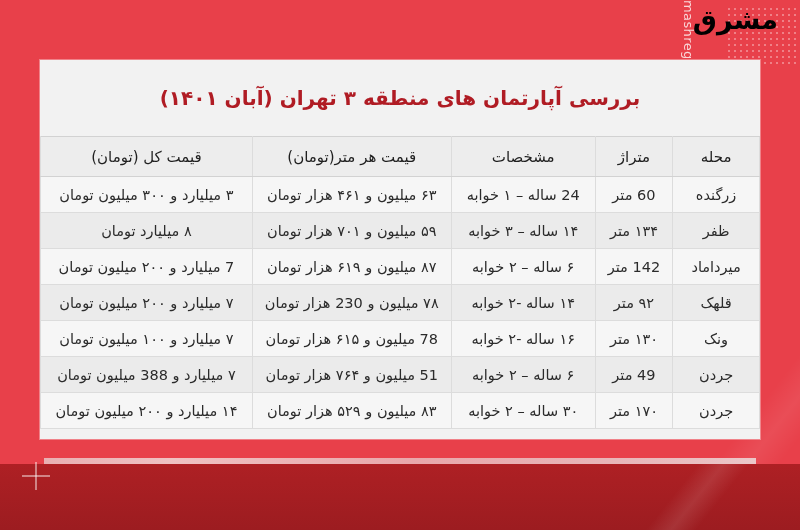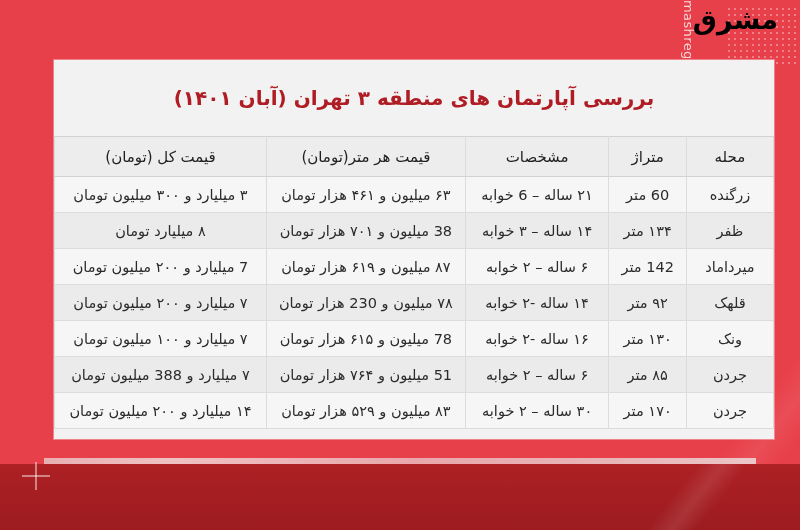--- a/index.html
+++ b/index.html
@@ -98,21 +98,20 @@
     white-space:nowrap;
   }
 
   
   .card {
     position:absolute;
     left:40px; top:60px;
     width:720px;
     background:#f2f2f2;
     box-shadow:0 0 0 1px rgba(255,255,255,.35);
-    margin-left:14px;
   }
 
   .title-bar {
     height:76px;
     display:flex;
     align-items:center;
     justify-content:center;
     background:#f2f2f2;
   }
   .title-text {
@@ -195,29 +194,29 @@
           <th>متراژ</th>
           <th>مشخصات</th>
           <th>قیمت هر متر(تومان)</th>
           <th>قیمت کل (تومان)</th>
         </tr>
       </thead>
       <tbody>
         <tr>
           <td>زرگنده</td>
           <td>60 متر</td>
-          <td>۲۱ ساله – 6 خوابه</td>
+          <td>24 ساله – ۱ خوابه</td>
           <td>۶۳ میلیون و ۴۶۱ هزار تومان</td>
           <td>۳ میلیارد و ۳۰۰ میلیون تومان</td>
         </tr>
         <tr>
           <td>ظفر</td>
           <td>۱۳۴ متر</td>
           <td>۱۴ ساله – ۳ خوابه</td>
-          <td>38 میلیون و ۷۰۱ هزار تومان</td>
+          <td>۵۹ میلیون و ۷۰۱ هزار تومان</td>
           <td>۸ میلیارد تومان</td>
         </tr>
         <tr>
           <td>میرداماد</td>
           <td>142 متر</td>
           <td>۶ ساله – ۲ خوابه</td>
           <td>۸۷ میلیون و ۶۱۹ هزار تومان</td>
           <td>7 میلیارد و ۲۰۰ میلیون تومان</td>
         </tr>
         <tr>
@@ -229,21 +228,21 @@
         </tr>
         <tr>
           <td>ونک</td>
           <td>۱۳۰ متر</td>
           <td>۱۶ ساله -۲ خوابه</td>
           <td>78 میلیون و ۶۱۵ هزار تومان</td>
           <td>۷ میلیارد و ۱۰۰ میلیون تومان</td>
         </tr>
         <tr>
           <td>جردن</td>
-          <td>۸۵ متر</td>
+          <td>49 متر</td>
           <td>۶ ساله – ۲ خوابه</td>
           <td>51 میلیون و ۷۶۴ هزار تومان</td>
           <td>۷ میلیارد و 388 میلیون تومان</td>
         </tr>
         <tr>
           <td>جردن</td>
           <td>۱۷۰ متر</td>
           <td>۳۰ ساله – ۲ خوابه</td>
           <td>۸۳ میلیون و ۵۲۹ هزار تومان</td>
           <td>۱۴ میلیارد و ۲۰۰ میلیون تومان</td>

